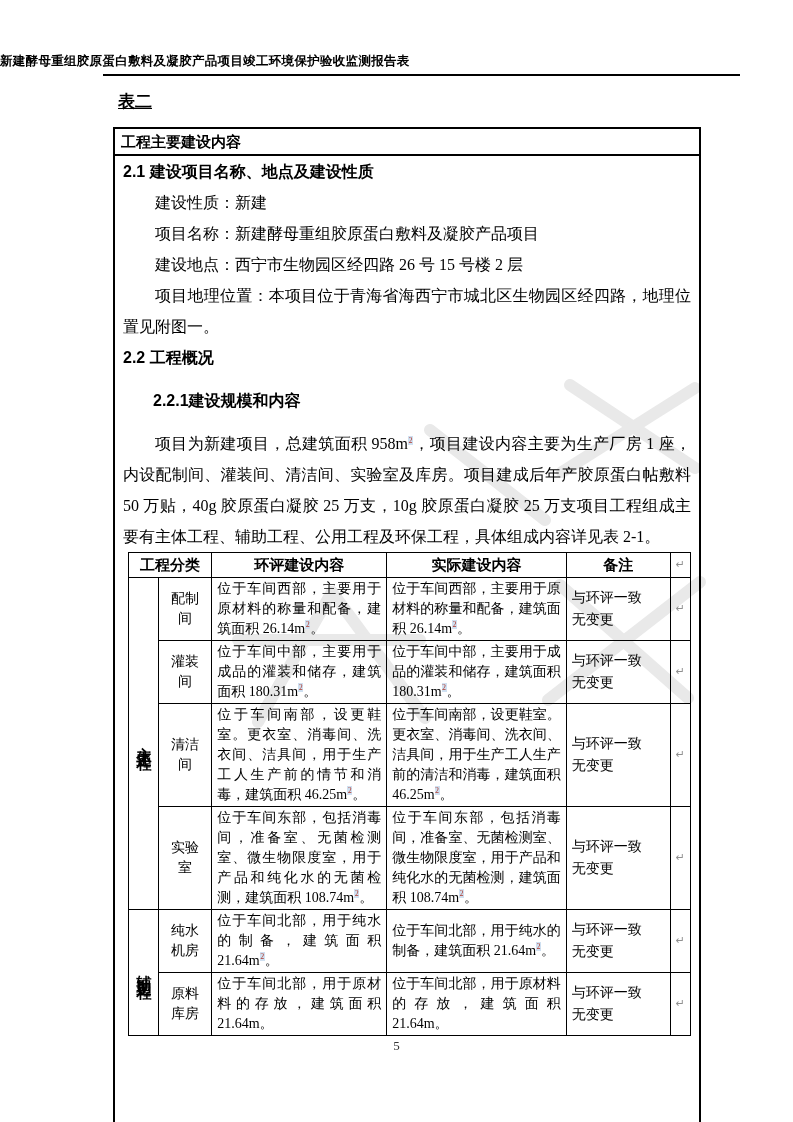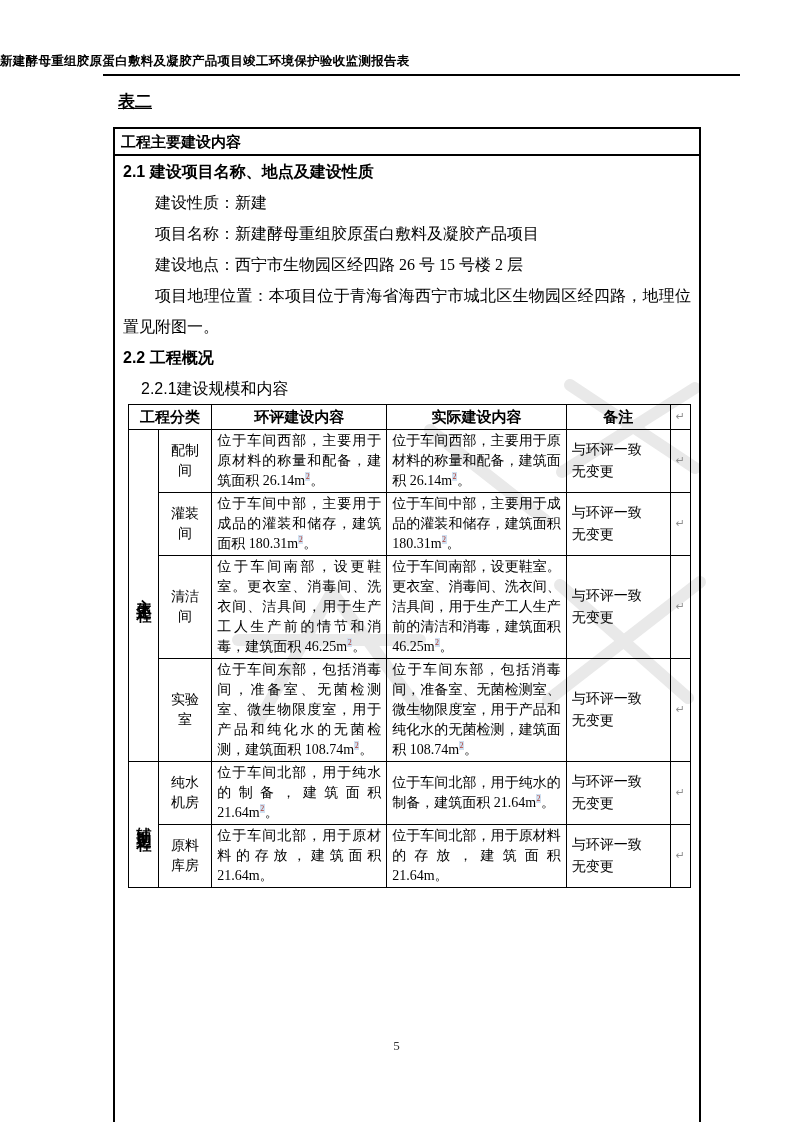--- a/index.html
+++ b/index.html
@@ -36,21 +36,21 @@
     font-weight:bold;font-size:15px;line-height:24px;
     padding:1px 6px 0 6px;border-bottom:2px solid #000;
   }
   .content{padding:0 8px;font-size:16px;}
   .content .h2{
     font-family:"Liberation Sans","DejaVu Sans",sans-serif;
     font-weight:bold;font-size:16px;line-height:31px;margin:0;
   }
   .content .h3{
     font-family:"Liberation Sans","DejaVu Sans",sans-serif;
-    font-weight:normal;font-size:16px;line-height:31px;margin:0;padding-left:18px;
+    font-weight:bold;font-size:16px;line-height:31px;margin:12px;padding-left:18px;
   }
   .content p{margin:0;line-height:31px;text-indent:2em;text-align:justify;}
   .tbl-title{
     font-family:"Liberation Sans","DejaVu Sans",sans-serif;
     font-weight:bold;font-size:15px;line-height:30px;text-align:center;margin:0;
   }
   
   table.ctable{
     border-collapse:collapse;table-layout:fixed;
     margin:0 0 0 5px;font-size:14px;
@@ -116,20 +116,21 @@
 
     <div class="content">
       <div class="h2">2.1  建设项目名称、地点及建设性质</div>
       <p>建设性质：新建</p>
       <p>项目名称：新建酵母重组胶原蛋白敷料及凝胶产品项目</p>
       <p>建设地点：西宁市生物园区经四路 26 号 15 号楼 2 层</p>
       <p>项目地理位置：本项目位于青海省海西宁市城北区生物园区经四路，地理位置见附图一。</p>
 
       <div class="h2">2.2  工程概况</div>
       <div class="h3">2.2.1建设规模和内容</div>
+      <p>项目为新建项目，总建筑面积 958m<sup class="sq">2</sup>，项目建设内容主要为生产厂房 1 座，内设配制间、灌装间、清洁间、实验室及库房。项目建成后年产胶原蛋白帖敷料 50 万贴，40g 胶原蛋白凝胶 25 万支，10g 胶原蛋白凝胶 25 万支项目工程组成主要有主体工程、辅助工程、公用工程及环保工程，具体组成内容详见表 2-1。</p>
 
 
       <table class="ctable">
         <colgroup>
           <col style="width:24px">
             <col style="width:54px">
             <col style="width:180px">
           <col style="width:185px">
             <col style="width:108px">
             <col style="width:20px">

